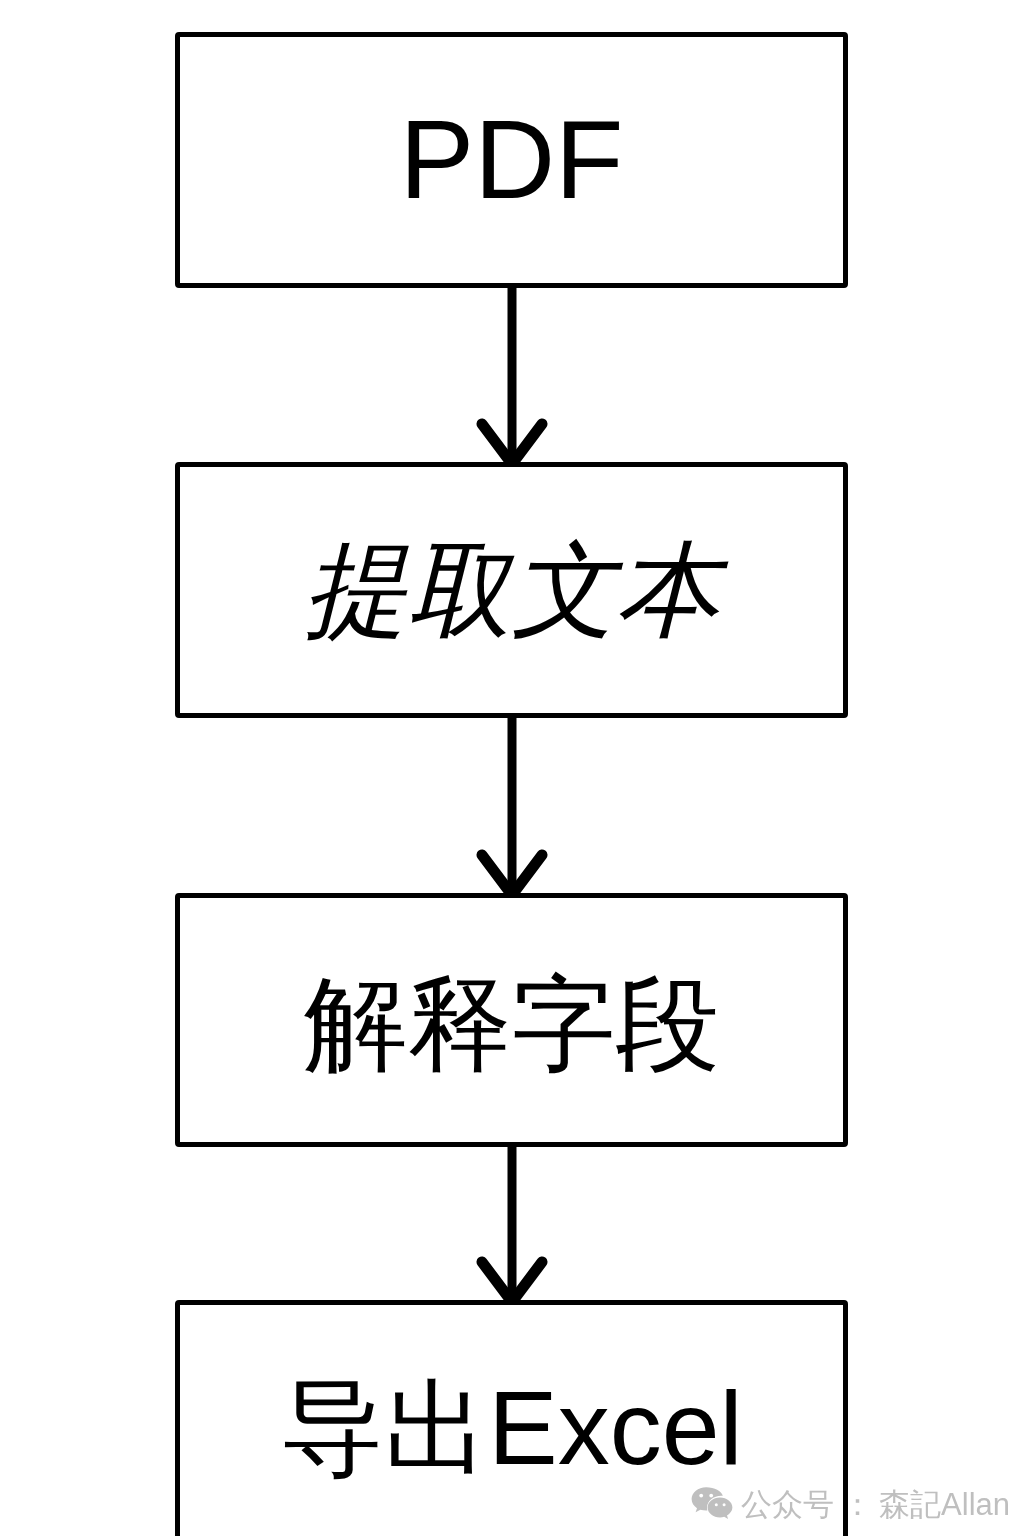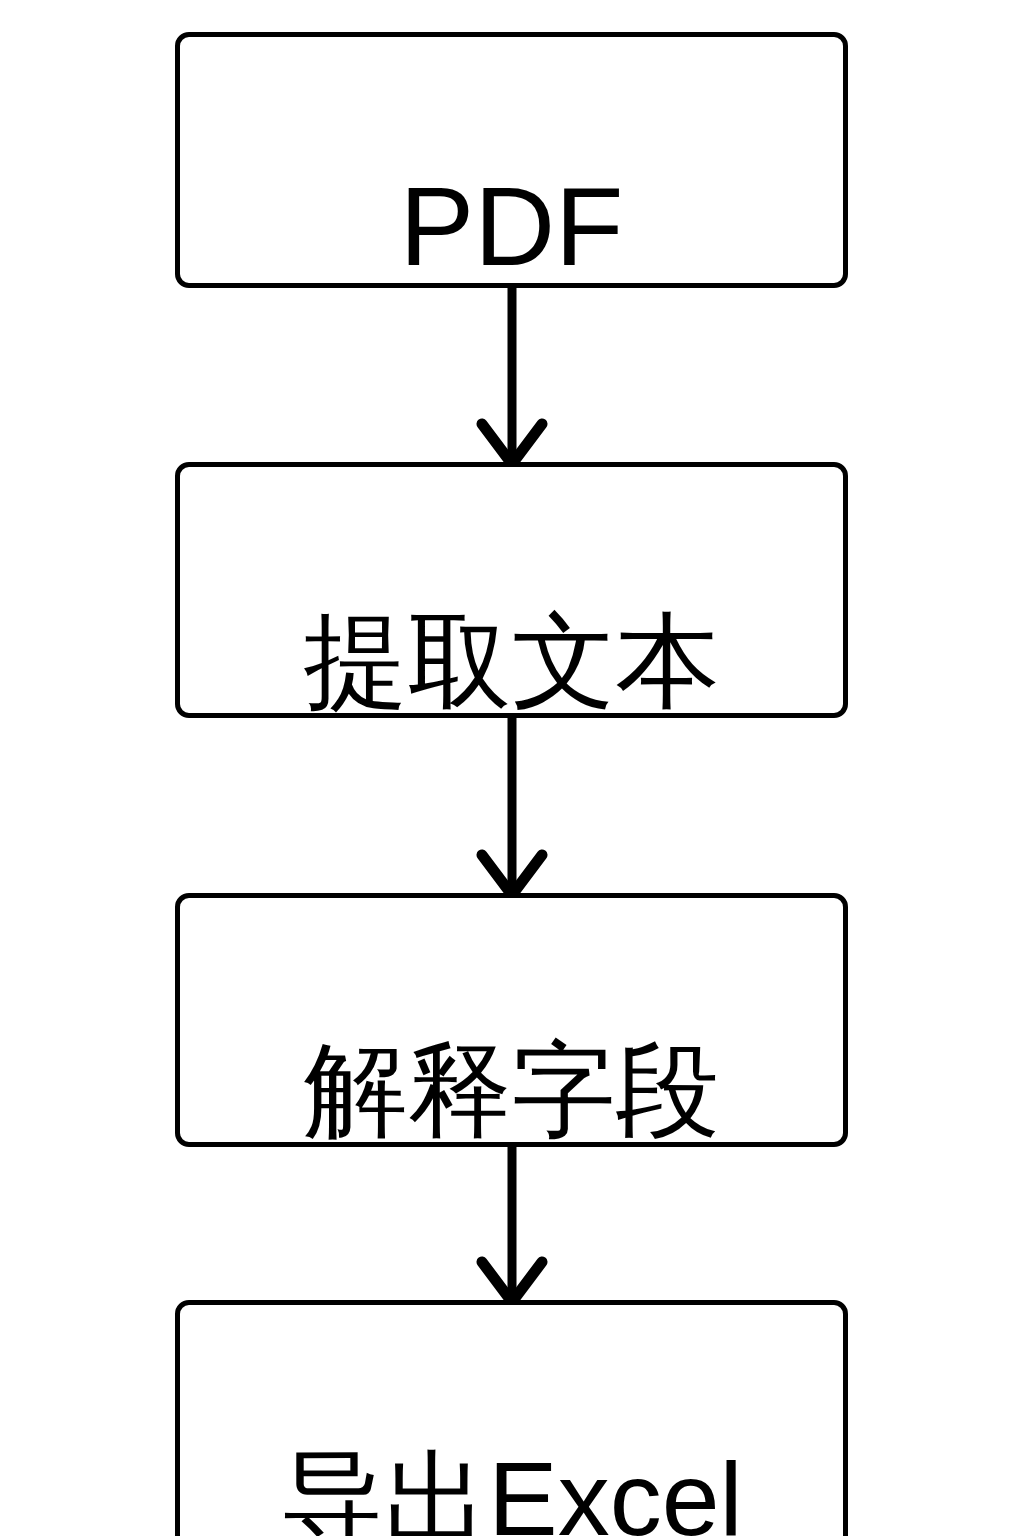--- a/index.html
+++ b/index.html
@@ -17,39 +17,39 @@
   }
 
   
   .node {
     position: absolute;
     left: 175px;
     width: 673px;
     box-sizing: border-box;
     background: #ffffff;
     border: 5px solid #000000;
-    border-radius: 14px;
+    border-radius: 4px;
     display: flex;
-    align-items: flex-end;
+    align-items: center;
     justify-content: center;
   }
   .node-label {
     color: #000000;
     font-weight: 400;
     line-height: 1;
     white-space: nowrap;
     letter-spacing: 0px;
   }
   .node-1 { top: 32px;   height: 256px; }
   .node-2 { top: 462px;  height: 256px; }
   .node-3 { top: 893px;  height: 254px; }
   .node-4 { top: 1300px; height: 256px; }
 
   .node-1 .node-label { font-size: 112px; }
-  .node-2 .node-label { font-size: 104px; }
+  .node-2 .node-label { font-size: 104px; font-style: italic; }
   .node-3 .node-label { font-size: 104px; margin-top: 8px; }
   .node-4 .node-label { font-size: 104px; }
 
   
   .connector {
     position: absolute;
     left: 437px;
     width: 150px;
   }
   .connector svg { display: block; width: 150px; height: 100%; }
@@ -109,14 +109,27 @@
     <svg viewBox="0 0 150 159" preserveAspectRatio="none">
       <path d="M75 0 L75 155" stroke="#000000" stroke-width="9" fill="none"></path>
       <path d="M45 117 L75 157 L105 117" stroke="#000000" stroke-width="11" fill="none" stroke-linecap="round" stroke-linejoin="miter"></path>
     </svg>
   </div>
 
   <div class="node node-4">
     <span class="node-label">导出Excel</span>
   </div>
 
+  <div class="watermark">
+    <svg class="wm-icon" viewBox="0 0 42 36">
+      <path fill="#bfbfbf" d="M15.2 1.2C7.1 1.2 0.6 6.5 0.6 13.0c0 3.7 2.1 7.0 5.4 9.2L4.6 26.3l4.8-2.5c1.8 0.5 3.8 0.8 5.8 0.8 0.4 0 0.8 0 1.2 0 -0.3-1.0-0.4-2.0-0.4-3.0 0-6.6 6.4-11.9 14.3-11.9 0.5 0 1.0 0 1.5 0.1C30.5 4.8 23.6 1.2 15.2 1.2z"></path>
+      <circle fill="#ffffff" cx="10.2" cy="9.6" r="1.9"></circle>
+      <circle fill="#ffffff" cx="20.2" cy="9.6" r="1.9"></circle>
+      <path fill="#bfbfbf" d="M41.4 21.4c0-5.5-5.6-10.0-12.4-10.0 -6.9 0-12.4 4.5-12.4 10.0 0 5.5 5.6 10.0 12.4 10.0 1.5 0 2.9-0.2 4.2-0.6l3.9 2.1 -1.1-3.4C38.9 27.6 41.4 24.7 41.4 21.4z"></path>
+      <circle fill="#ffffff" cx="25.3" cy="18.8" r="1.5"></circle>
+      <circle fill="#ffffff" cx="33.1" cy="18.8" r="1.5"></circle>
+    </svg>
+    <span>公众号</span>
+    <span class="wm-sep">：</span>
+    <span>森記Allan</span>
+  </div>
 
 </div>
 
 </body></html>

